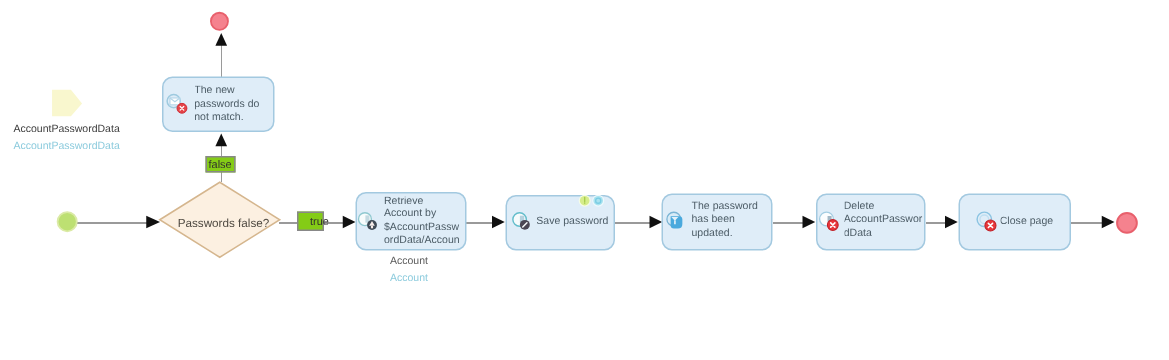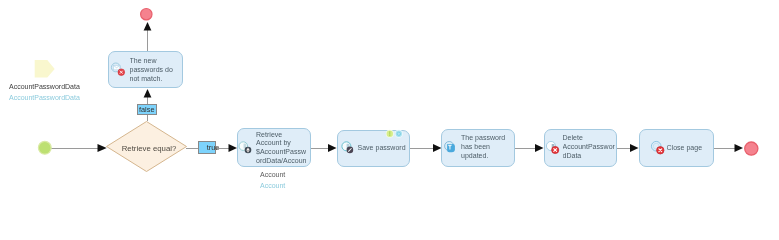--- a/index.html
+++ b/index.html
@@ -37,21 +37,21 @@
 
   .gateway-label{
     position:absolute;
     color:#4f4a42;
     font-size:7.8px;
     white-space:nowrap;
   }
 
   .edge-label{
     position:absolute;
-    background:#7dd3fc;
+    background:#84cc16;
     border:1px solid #888888;
     color:#33312e;
     font-size:7.3px;
     line-height:1;
     text-align:center;
     box-sizing:border-box;
     display:flex;align-items:center;justify-content:center;
   }
   svg{display:block;}
 </style>
@@ -93,21 +93,21 @@
   <div class="abs" style="left:9px;top:83px;font-size:7px;color:#3d3d3d;white-space:nowrap;">AccountPasswordData</div>
   <div class="abs" style="left:9px;top:94px;font-size:7px;color:#8ccbdd;white-space:nowrap;">AccountPasswordData</div>
 
   <svg class="abs" style="left:36px;top:139px;" width="19" height="19" viewBox="0 0 19 19">
     <circle cx="8.8" cy="8.8" r="6.4" fill="#bde072" stroke="#dbeaa6" stroke-width="1.2"></circle>
   </svg>
 
   <svg class="abs" style="left:104px;top:119px;" width="86" height="56" viewBox="0 0 86 56">
     <path d="M2.5,27.5 L42.5,2.5 L82.5,27.5 L42.5,52.5 Z" fill="#fcf0e1" stroke="#d5b68e" stroke-width="1"></path>
   </svg>
-  <div class="gateway-label" style="left:116px;top:143.5px;width:66px;text-align:center;">Retrieve equal?</div>
+  <div class="gateway-label" style="left:116px;top:143.5px;width:66px;text-align:center;">Passwords false?</div>
 
   <div class="task" style="left:108px;top:51px;width:75px;height:37px;"></div>
   <svg class="abs" style="left:110px;top:61px;" width="17" height="17" viewBox="0 0 17 17">
     <circle cx="5.8" cy="6.4" r="4.4" fill="none" stroke="#9ecadf" stroke-width="1"></circle>
     <rect x="3.3" y="4.3" width="6.6" height="4.6" fill="#fdfeff" stroke="#b4d5e8" stroke-width=".75"></rect>
     <path d="M3.3,4.3 L6.6,6.8 L9.9,4.3" fill="none" stroke="#b4d5e8" stroke-width=".75"></path>
     <circle cx="11.3" cy="11.2" r="3.3" fill="#e54449"></circle>
     <circle cx="11.3" cy="11.2" r="3.3" fill="none" stroke="#cc2630" stroke-width=".6"></circle>
     <path d="M10.1,10 L12.5,12.4 M12.5,10 L10.1,12.4" stroke="#ffffff" stroke-width=".85" stroke-linecap="round"></path>
   </svg>

